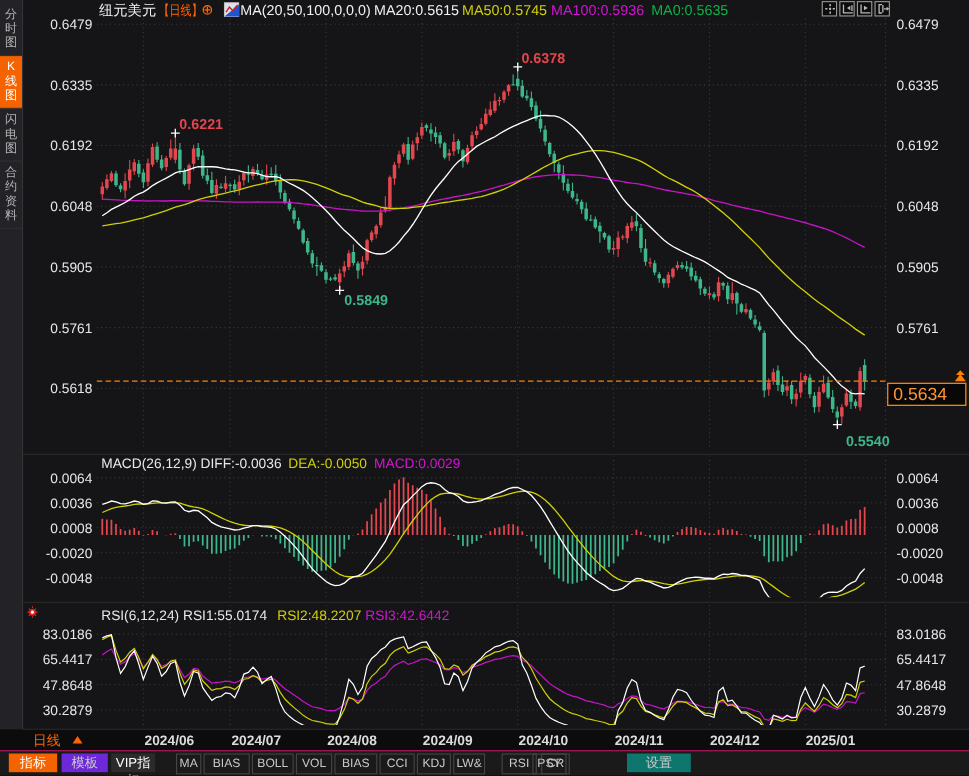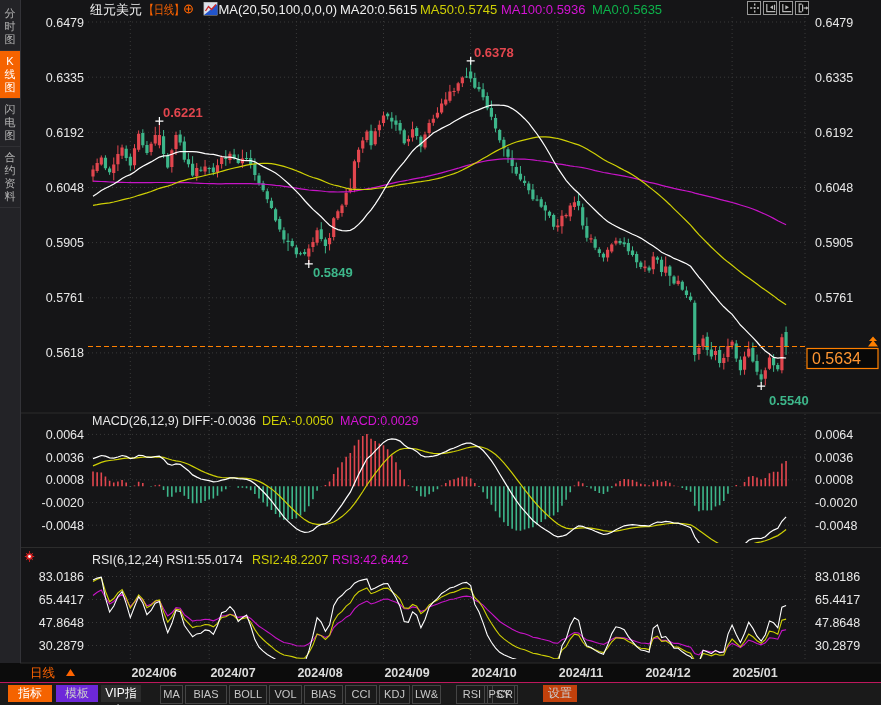--- a/index.html
+++ b/index.html
@@ -218,14 +218,14 @@
 <div class="tb btn" style="left:185px;width:40px">BIAS</div>
 <div class="tb btn" style="left:229px;width:36px">BOLL</div>
 <div class="tb btn" style="left:269px;width:31px">VOL</div>
 <div class="tb btn" style="left:304px;width:37px">BIAS</div>
 <div class="tb btn" style="left:345px;width:30px">CCI</div>
 <div class="tb btn" style="left:379px;width:29px">KDJ</div>
 <div class="tb btn" style="left:412px;width:27px">LW&amp;</div>
 <div class="tb btn" style="left:456px;width:30px">RSI</div>
 <div class="tb btn" style="left:492px;width:24px">CR</div>
 <div class="tb btn" style="left:484px;width:29px">PSY</div>
-<div class="tb" style="left:543px;width:34px;background:#c2410c">设置</div>
+<div class="tb" style="left:570px;width:58px;background:#0f766e">设置</div>
 </div>
 </div>
 </body></html>

